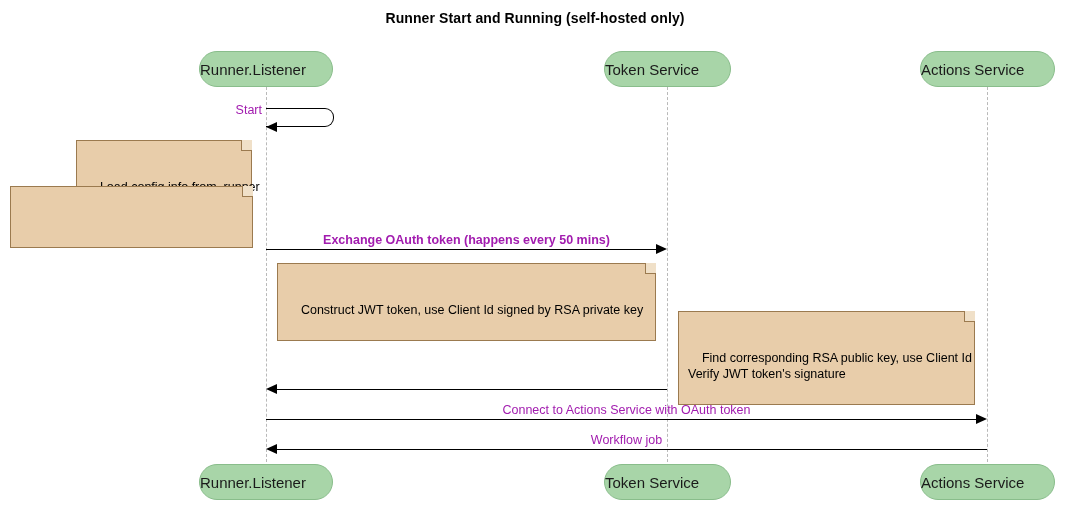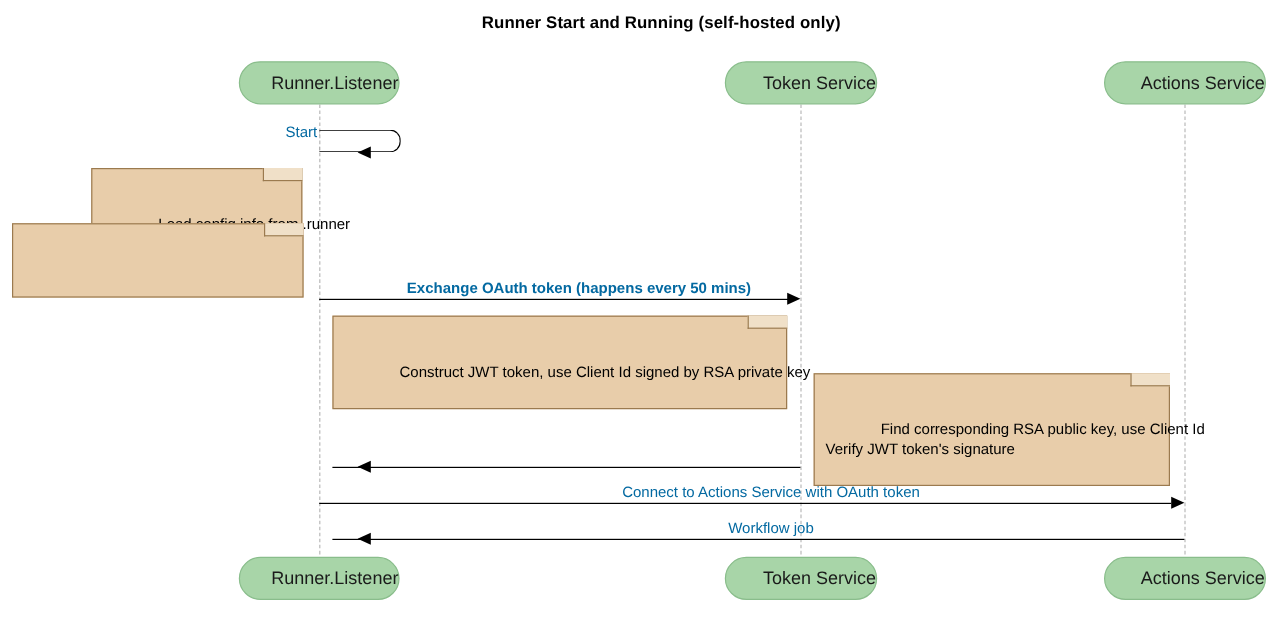--- a/index.html
+++ b/index.html
@@ -1,15 +1,15 @@
 <!DOCTYPE html>
 <html><head>
 <meta charset="utf-8">
 <style>
-  * { box-sizing: border-box; padding-left: 32px; }
+  * { box-sizing: border-box; }
   html, body { margin: 0; padding: 0; }
   body {
     width: 1070px;
     height: 525px;
     background: #ffffff;
     font-family: "Liberation Sans", sans-serif;
     position: relative;
     overflow: hidden;
   }
 
@@ -34,21 +34,21 @@
 
   
   .participant {
     position: absolute;
     height: 36px;
     background: #a8d5a8;
     border: 1px solid #89bd8b;
     border-radius: 18px;
     display: flex;
     align-items: center;
-    justify-content: flex-end;
+    justify-content: flex-start;
     font-size: 15px;
     color: #1a1a1a;
     white-space: nowrap;
   }
 
   
   .lifeline {
     position: absolute;
     width: 0;
     border-left: 1px dashed #b9b9b9;
@@ -87,21 +87,21 @@
     width: 0; height: 0;
     border-top: 5px solid transparent;
     border-bottom: 5px solid transparent;
   }
   .arrow-head.right { border-left: 11px solid #000000; }
   .arrow-head.left  { border-right: 11px solid #000000; }
 
   .msg-label {
     position: absolute;
     font-size: 12.5px;
-    color: #0369a1;
+    color: #a21caf;
     white-space: nowrap;
     text-align: center;
   }
 
   
   .self-loop {
     position: absolute;
     border: 1.4px solid #000000;
     border-left: none;
     border-top-right-radius: 9px;

